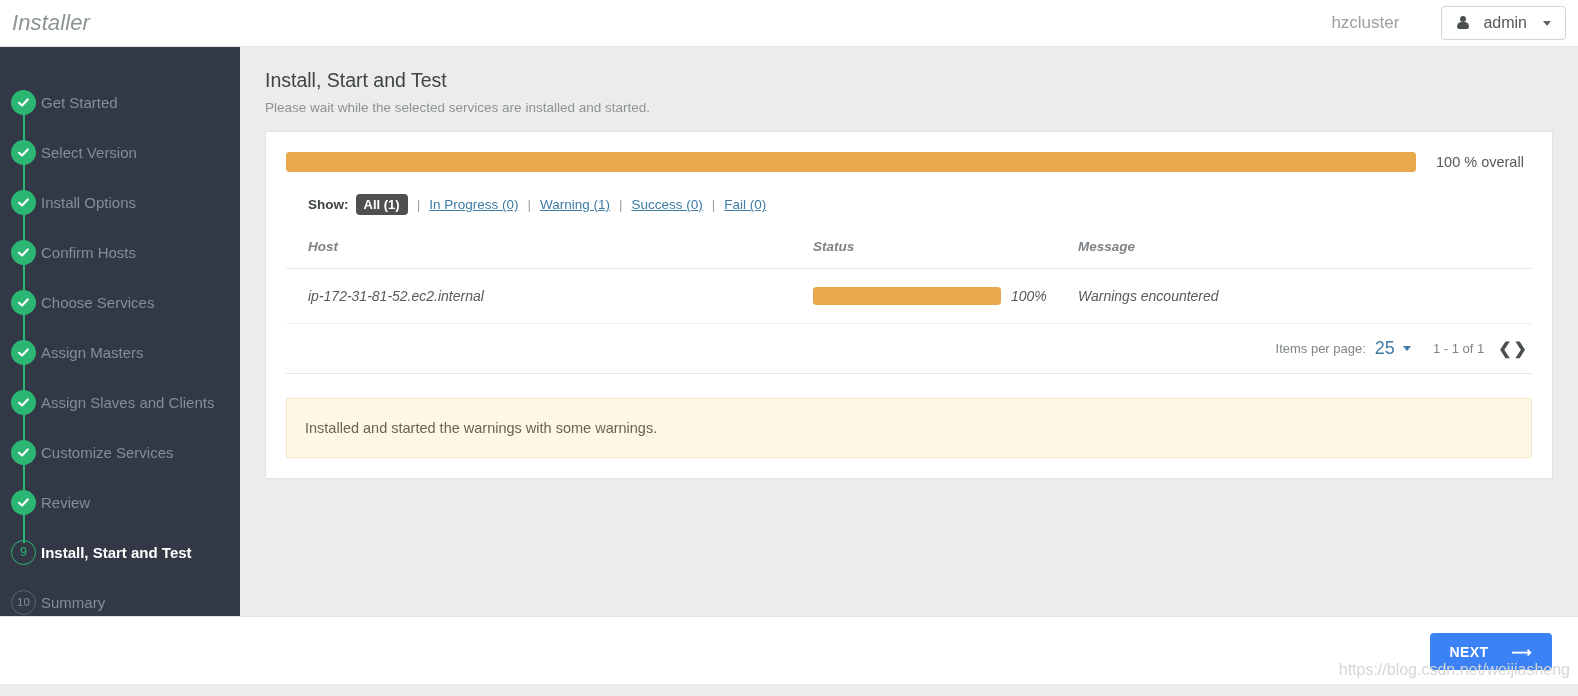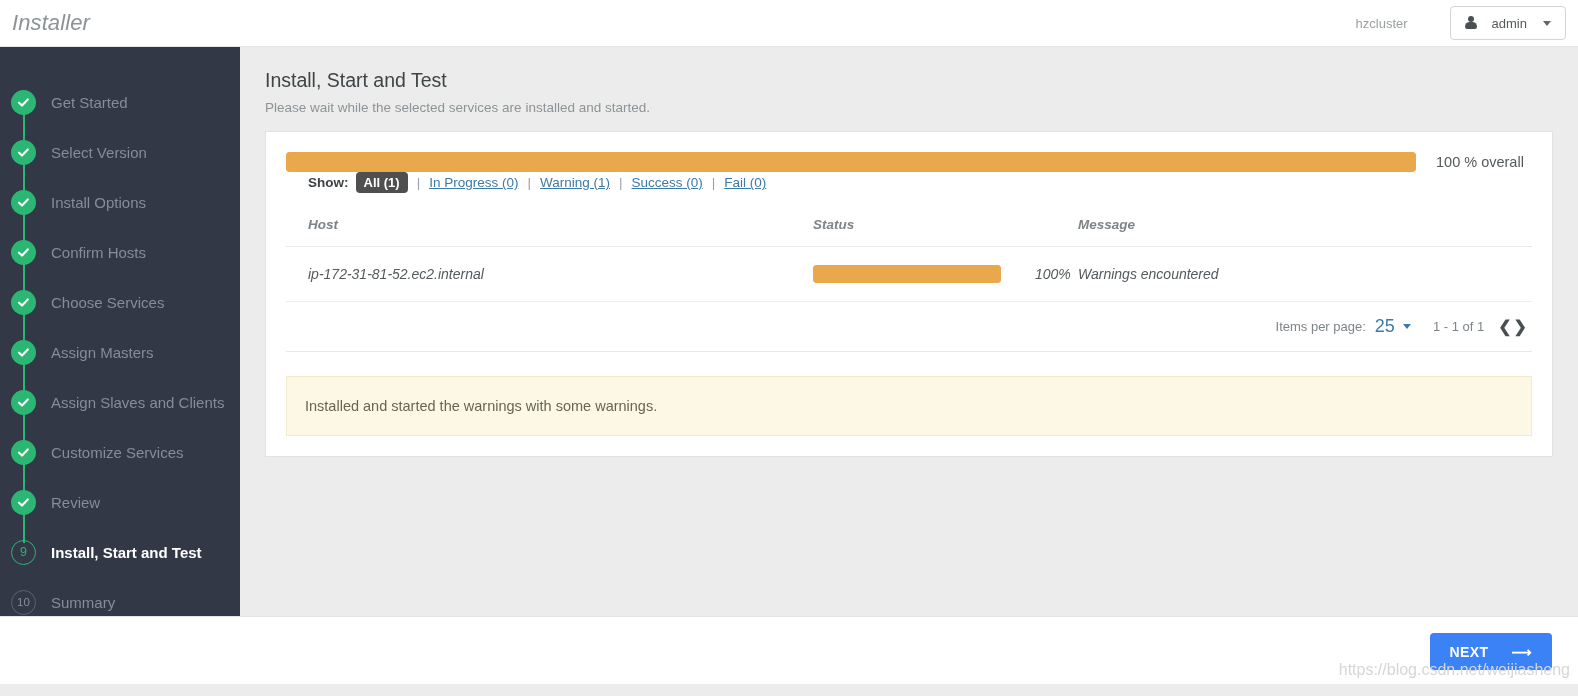--- a/index.html
+++ b/index.html
@@ -36,36 +36,36 @@
     letter-spacing: 0.1px;
     font-style: italic;
   }
   .topbar-right {
     margin-left: auto;
     display: flex;
     align-items: center;
     padding-right: 12px;
   }
   .cluster-name {
-    font-size: 13px;
+    font-size: 17px;
     color: #9aa0a3;
     margin-right: 42px;
   }
   .admin-btn {
     border: 1px solid #d4d4d4;
     border-radius: 4px;
     background: #fff;
     height: 34px;
     min-width: 108px;
     display: flex;
     align-items: center;
     justify-content: center;
     gap: 14px;
     padding: 0 14px;
-    font-size: 13px;
+    font-size: 16px;
     color: #555a5d;
     cursor: pointer;
     box-sizing: border-box;
   }
   .admin-btn .person {
     display: inline-block;
     width: 13px;
     height: 14px;
     position: relative;
   }
@@ -144,21 +144,21 @@
   }
   .step.pending .bullet {
     background: transparent;
     border: 1.6px solid #5d6370;
     box-sizing: border-box;
     color: #868c98;
     font-size: 11.5px;
     font-weight: 400;
   }
   .step .label {
-    margin-left: 15px;
+    margin-left: 5px;
     font-size: 15px;
     color: #868c98;
     white-space: nowrap;
   }
   .step.current .label {
     color: #ffffff;
     font-weight: bold;
   }
 
   
@@ -188,20 +188,21 @@
     border: 1px solid #e2e2e2;
     box-sizing: border-box;
     width: 1288px;
     padding: 20px;
   }
 
   
   .overall-row {
     display: flex;
     align-items: center;
+    margin-bottom: 22px;
   }
   .overall-track {
     flex: 1 1 auto;
     height: 20px;
     background: #f0f0f0;
     border-radius: 3px;
     overflow: hidden;
   }
   .overall-fill {
     height: 100%;
@@ -271,21 +272,20 @@
     vertical-align: middle;
   }
   .col-host { width: 505px; padding-left: 22px !important; }
   .col-status { width: 265px; }
   .col-msg { padding-left: 0; }
   .host-cell { padding-left: 22px !important; }
 
   .row-progress {
     display: flex;
     align-items: center;
-    gap: 24px;
   }
   .row-track {
     width: 188px;
     height: 18px;
     background: #f2f2f2;
     border-radius: 3px;
     overflow: hidden;
   }
   .row-fill {
     height: 100%;

